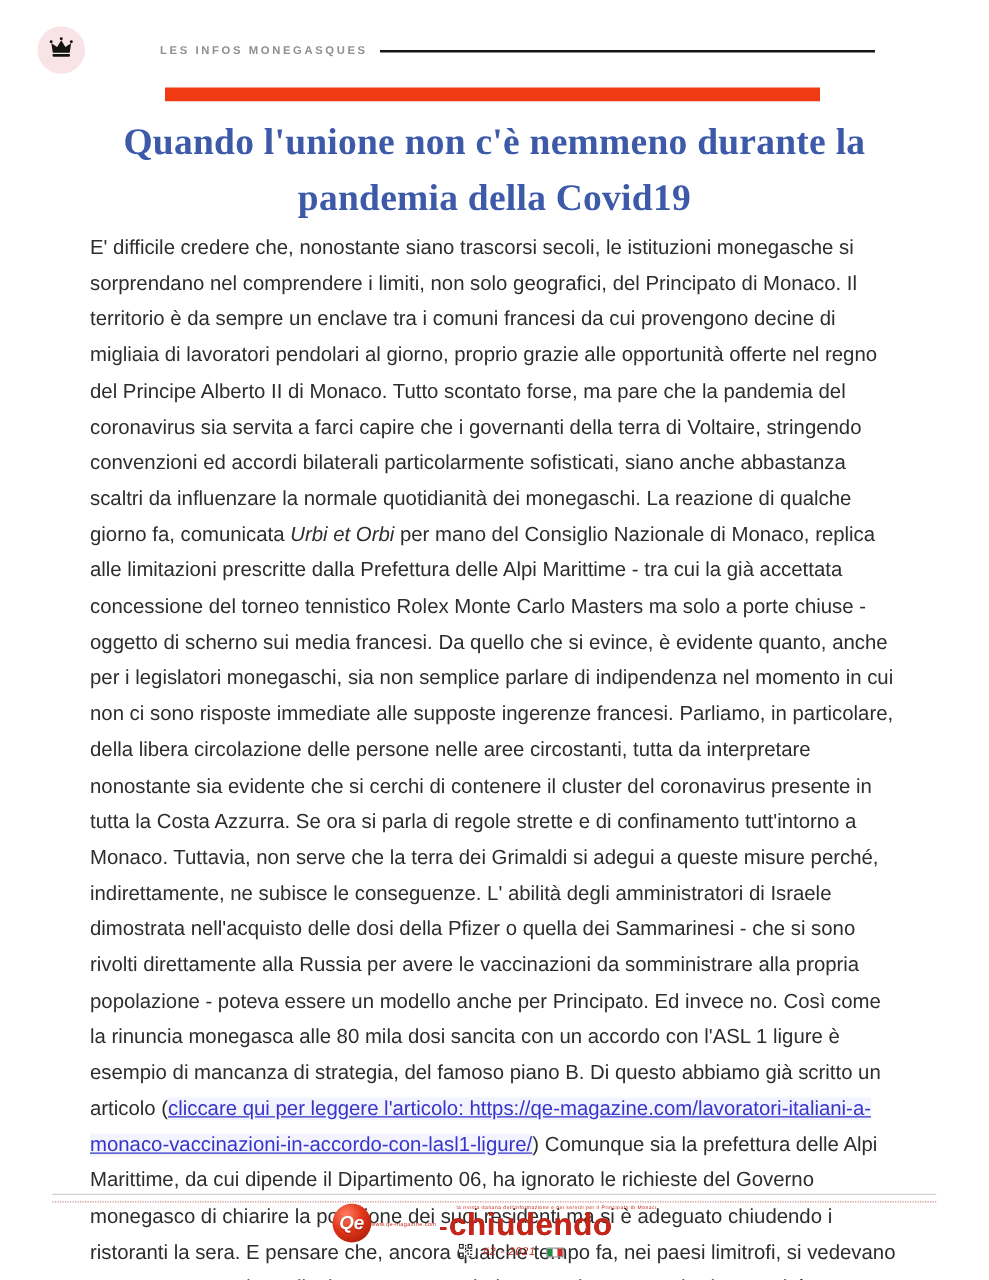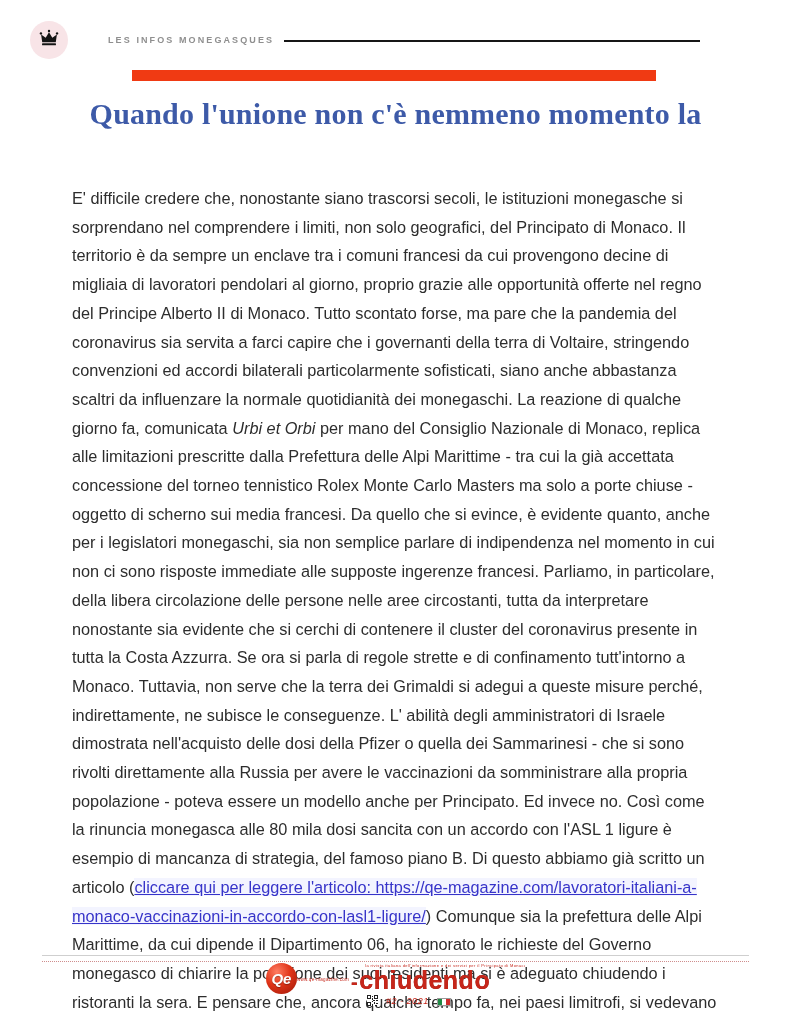--- a/index.html
+++ b/index.html
@@ -20,21 +20,21 @@
   }
   .crown-badge {
     width: 38px; height: 38px;
     border-radius: 50%;
     background: var(--badge-bg, #f8e4e7);
     display: flex; align-items: center; justify-content: center;
     flex: 0 0 auto;
   }
   .crown-badge svg { width: 22px; height: 22px; fill: #141414; }
   .brand-text {
-    margin-left: 0;
+    margin-left: 20px;
     font-size: 9px;
     letter-spacing: 2.1px;
     color: #8f8f8f;
     font-weight: 600;
     white-space: nowrap;
     padding-left: 40px;
   }
   .masthead-rule {
     flex: 1 1 auto;
     height: 2px;
@@ -173,21 +173,22 @@
         <circle cx="20.8" cy="7" r="1.3"></circle>
       </svg>
     </span>
   </div>
   <div class="brand-text">LES INFOS MONEGASQUES</div>
   <div class="masthead-rule"></div>
 </div>
 
 <div class="accent-bar"></div>
 <h1 class="article-title">
-  <div class="t-line">Quando l'unione non c'è nemmeno momento la</div>
+  <div class="t-line">Quando l'unione non c'è nemmeno durante la</div>
+  <div class="t-line">pandemia della Covid19</div>
 </h1>
 
 <p class="article-body"><span>E' difficile credere che, nonostante siano trascorsi secoli, le istituzioni monegasche si sorprendano nel comprendere i limiti, non solo geografici, del Principato di Monaco. Il territorio è da sempre un enclave tra i comuni francesi da cui provengono decine di migliaia di lavoratori pendolari al giorno, proprio grazie alle opportunità offerte nel regno del Principe Alberto II di Monaco. Tutto scontato forse, ma pare che la pandemia del coronavirus sia servita a farci capire che i governanti della terra di Voltaire, stringendo convenzioni ed accordi bilaterali particolarmente sofisticati, siano anche abbastanza scaltri da influenzare la normale quotidianità dei monegaschi. La reazione di qualche giorno fa, comunicata </span><em>Urbi et Orbi</em><span> per mano del Consiglio Nazionale di Monaco, replica alle limitazioni prescritte dalla Prefettura delle Alpi Marittime - tra cui la già accettata concessione del torneo tennistico Rolex Monte Carlo Masters ma solo a porte chiuse - oggetto di scherno sui media francesi. Da quello che si evince, è evidente quanto, anche per i legislatori monegaschi, sia non semplice parlare di indipendenza nel momento in cui non ci sono risposte immediate alle supposte ingerenze francesi. Parliamo, in particolare, della libera circolazione delle persone nelle aree circostanti, tutta da interpretare nonostante sia evidente che si cerchi di contenere il cluster del coronavirus presente in tutta la Costa Azzurra. Se ora si parla di regole strette e di confinamento tutt'intorno a Monaco. Tuttavia, non serve che la terra dei Grimaldi si adegui a queste misure perché, indirettamente, ne subisce le conseguenze. L' abilità degli amministratori di Israele dimostrata nell'acquisto delle dosi della Pfizer o quella dei Sammarinesi - che si sono rivolti direttamente alla Russia per avere le vaccinazioni da somministrare alla propria popolazione - poteva essere un modello anche per Principato. Ed invece no. Così come la rinuncia monegasca alle 80 mila dosi sancita con un accordo con l'ASL 1 ligure è esempio di mancanza di strategia, del famoso piano B. Di questo abbiamo già scritto un articolo (</span><a href="#" class="article-link">cliccare qui per leggere l'articolo: https://qe-magazine.com/lavoratori-italiani-a-monaco-vaccinazioni-in-accordo-con-lasl1-ligure/</a><span>) Comunque sia la prefettura delle Alpi Marittime, da cui dipende il Dipartimento 06, ha ignorato le richieste del Governo monegasco di chiarire la posizione dei suoi residenti ma si è adeguato chiudendo i ristoranti la sera. E pensare che, ancora qualche tempo fa, nei paesi limitrofi, si vedevano persone passeggiare all'aria aperta senza indossare alcuna mascherina perché non c'era alcun obbligo. Ed ora, che gli atteggiamenti irresponsabili che hanno causato danni a tutti non sono più tollerati, ci ritroveremo a passeggiare a Monaco mentre nessuno ci può raggiungere se non per motivare ragioni. Insomma, due pesi e due misure...</span></p>
 
 <div class="footer-divider-solid"></div>
 <div class="footer-divider-dotted"></div>
 
 <div class="footer-logo">
   <div class="logo-left">
     <div class="logo-circle">Qe</div>

